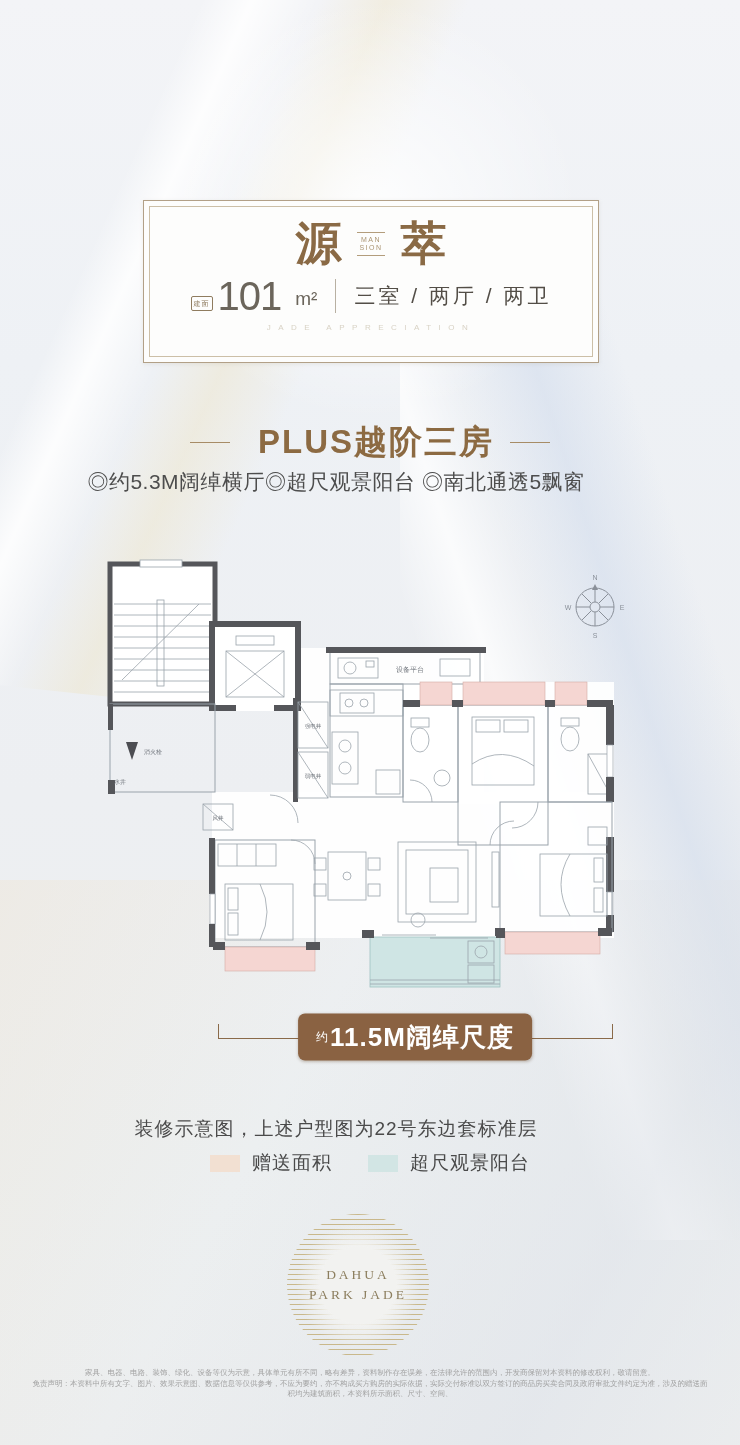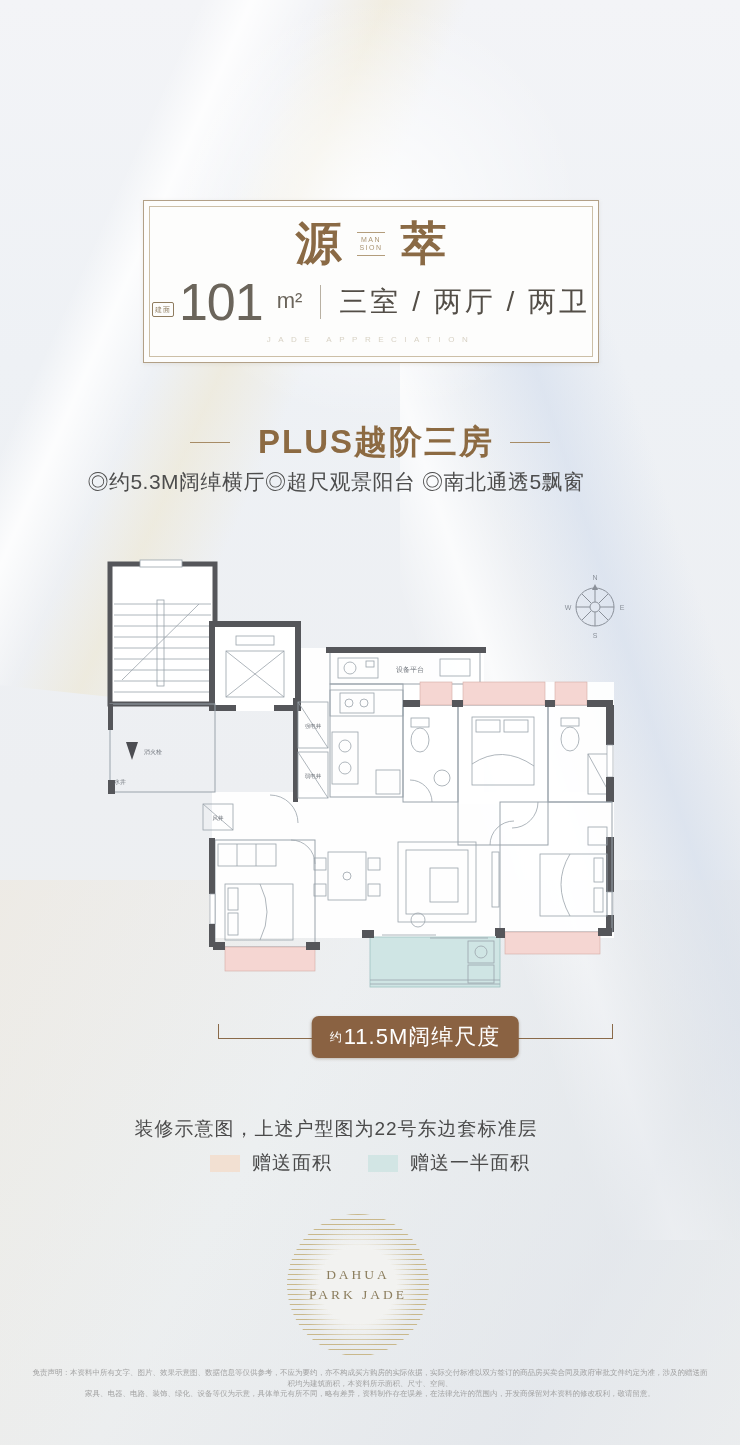--- a/index.html
+++ b/index.html
@@ -26,24 +26,24 @@
     background:#fdfdfc; border:1.5px solid #b2a087; box-shadow:0 1px 4px rgba(150,140,120,.15); }
   .header-box .inner-frame { position:absolute; inset:5px; border:1px solid #ccbfa7; pointer-events:none; }
   .title-row { margin-top:20px; display:flex; justify-content:center; align-items:center; gap:16px; }
   .title-char { font-family:"Liberation Serif", serif; font-size:46px; font-weight:700; color:#8a6a45; line-height:1; }
   .title-mid { display:flex; flex-direction:column; align-items:center; padding:3px 2px;
     border-top:1px solid #b39d7c; border-bottom:1px solid #b39d7c; }
   .title-mid span { font-size:7px; line-height:8px; letter-spacing:1.5px; color:#ab9573; }
   .area-row { margin-top:9px; display:flex; justify-content:center; align-items:center; }
   .area-tag { width:22px; height:15px; border:1px solid #8f7c5f; border-radius:2px; color:#8f7c5f;
     font-size:7px; line-height:13px; text-align:center; letter-spacing:1px; margin-right:5px; margin-top:14px; }
-  .area-value { font-size:52px; font-weight:400; color:#6b655b; letter-spacing:-1px; line-height:1; }
-  .area-unit { font-size:22px; color:#6b655b; margin:4px 0 0 14px; align-self:flex-start; padding-top:8px; }
+  .area-value { font-size:40px; font-weight:400; color:#6b655b; letter-spacing:-1px; line-height:1; }
+  .area-unit { font-size:19px; color:#6b655b; margin:4px 0 0 14px; align-self:flex-start; padding-top:8px; }
   .area-divider { width:1px; height:34px; background:#b8b0a2; margin:0 18px; }
-  .rooms-label { font-size:28px; color:#534e47; letter-spacing:3px; }
+  .rooms-label { font-size:21px; color:#534e47; letter-spacing:3px; }
   .subtitle-en { margin-top:7px; text-align:center; font-size:8px; color:#d8d2c5; letter-spacing:7.5px; }
 
   
   .heading-row { position:absolute; left:0; top:420px; width:740px;
     display:flex; justify-content:center; align-items:center; }
   .heading-dash { width:40px; height:1px; background:#a78c66; margin:0 16px; }
   .heading-text { font-size:33px; font-weight:700; color:#8c6a42; letter-spacing:2px;margin-left:12px; }
   .features-line { position:absolute; left:0; top:468px; width:672px; text-align:center;
     font-size:21px; color:#4d4d4d; letter-spacing:.5px; }
 
@@ -57,21 +57,21 @@
   svg .compass-line { stroke:#8a9099; stroke-width:1; fill:none; }
   svg .compass-letter { font-family:"Liberation Sans",sans-serif; font-size:7px; fill:#8a9099; text-anchor:middle; }
 
   
   .dim-line { position:absolute; left:218px; top:1024px; width:395px; height:15px;
     border-left:1.5px solid #8a6a49; border-right:1.5px solid #8a6a49; border-bottom:1.5px solid #8a6a49; }
   .dim-badge { position:absolute; left:415px; top:1037px; transform:translate(-50%,-50%);
     background:#8a6242; color:#fff; border-radius:7px; padding:6px 18px; white-space:nowrap;
     box-shadow:0 1px 3px rgba(90,60,30,.3); display:flex; align-items:center; }
   .dim-badge .prefix { font-size:12px; margin-right:2px; }
-  .dim-badge .big { font-size:22px; font-weight:400; letter-spacing:1px; }
+  .dim-badge .big { font-size:26px; font-weight:700; letter-spacing:1px; }
 
   
   .caption { position:absolute; left:0; top:1116px; width:672px; text-align:center;
     font-size:19px; color:#4a4a4a; letter-spacing:1px; }
   .legend { position:absolute; left:0; top:1150px; width:740px;
     display:flex; justify-content:center; align-items:center; gap:36px; }
   .legend-item { display:flex; align-items:center; gap:12px; }
   .legend-swatch { width:30px; height:17px; }
   .legend-swatch.gift { background:#f2e0d2; }
   .legend-swatch.halfgift { background:#d2e5e4; }
@@ -332,29 +332,29 @@
 
   <div class="caption">装修示意图，上述户型图为22号东边套标准层</div>
 
   <div class="legend">
     <div class="legend-item">
       <span class="legend-swatch gift"></span>
       <span class="legend-label">赠送面积</span>
     </div>
     <div class="legend-item">
       <span class="legend-swatch halfgift"></span>
-      <span class="legend-label">赠送一半面积</span>
+      <span class="legend-label">超尺观景阳台</span>
     </div>
   </div>
 
   <div class="logo-badge">
     <div class="logo-text">
       <div>DAHUA</div>
       <div>PARK JADE</div>
     </div>
   </div>
 
   <div class="disclaimer">
+    <div>家具、电器、电路、装饰、绿化、设备等仅为示意，具体单元有所不同，略有差异，资料制作存在误差，在法律允许的范围内，开发商保留对本资料的修改权利，敬请留意。</div>
     <div>免责声明：本资料中所有文字、图片、效果示意图、数据信息等仅供参考，不应为要约，亦不构成买方购房的实际依据，实际交付标准以双方签订的商品房买卖合同及政府审批文件约定为准，涉及的赠送面积均为建筑面积，本资料所示面积、尺寸、空间、</div>
-    <div>家具、电器、电路、装饰、绿化、设备等仅为示意，具体单元有所不同，略有差异，资料制作存在误差，在法律允许的范围内，开发商保留对本资料的修改权利，敬请留意。</div>
   </div>
 
 </div>
 
 </body></html>

